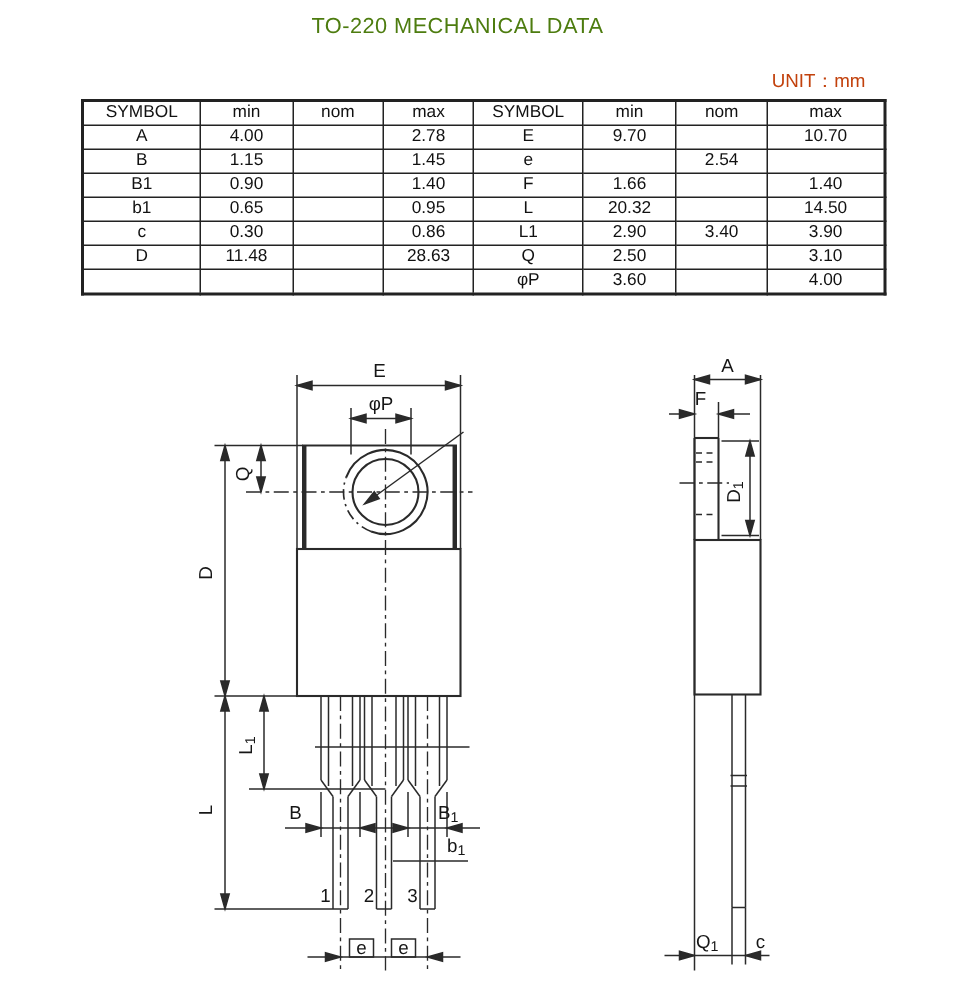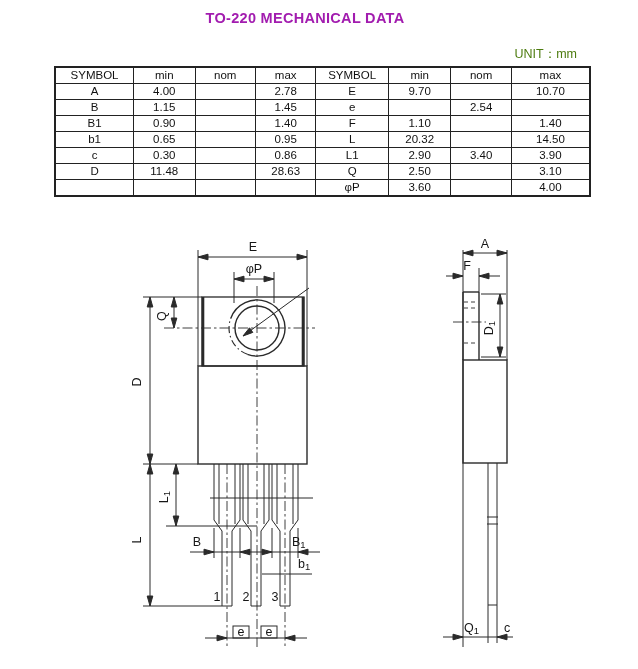--- a/index.html
+++ b/index.html
@@ -2,25 +2,25 @@
 <html><head>
 <meta charset="utf-8">
 <style>
   html,body{margin:0;padding:0;}
   body{
     width:638px;height:669px;background:#ffffff;position:relative;
     font-family:"Liberation Sans", sans-serif;color:#111;overflow:hidden;
   }
   .page-title{
     position:absolute;top:10px;left:0;width:610px;text-align:center;
-    font-size:14.5px;font-weight:bold;letter-spacing:.3px;color:#a21caf;
+    font-size:14.5px;font-weight:normal;letter-spacing:.3px;color:#4d7c0f;
   }
   .unit-label{
     position:absolute;top:46px;left:437px;width:140px;text-align:right;
-    font-size:12.5px;color:#4d7c0f;
+    font-size:12.5px;color:#c2410c;
   }
   table.dim-table{
     position:absolute;top:66px;left:54px;border-collapse:collapse;
     table-layout:fixed;width:537px;
   }
   table.dim-table td,table.dim-table th{
     border:1px solid #222;font-size:11.5px;font-weight:normal;
     text-align:center;padding:0;height:15px;line-height:15px;color:#111;
     overflow:hidden;white-space:nowrap;
   }
@@ -267,21 +267,21 @@
         <td></td>
         <td>2.54</td>
         <td></td>
     </tr>
     <tr>
       <td>B1</td>
         <td>0.90</td>
         <td></td>
         <td>1.40</td>
       <td class="divider">F</td>
-        <td>1.10</td>
+        <td>1.66</td>
         <td></td>
         <td>1.40</td>
     </tr>
     <tr>
       <td>b1</td>
         <td>0.65</td>
         <td></td>
         <td>0.95</td>
       <td class="divider">L</td>
         <td>20.32</td>

